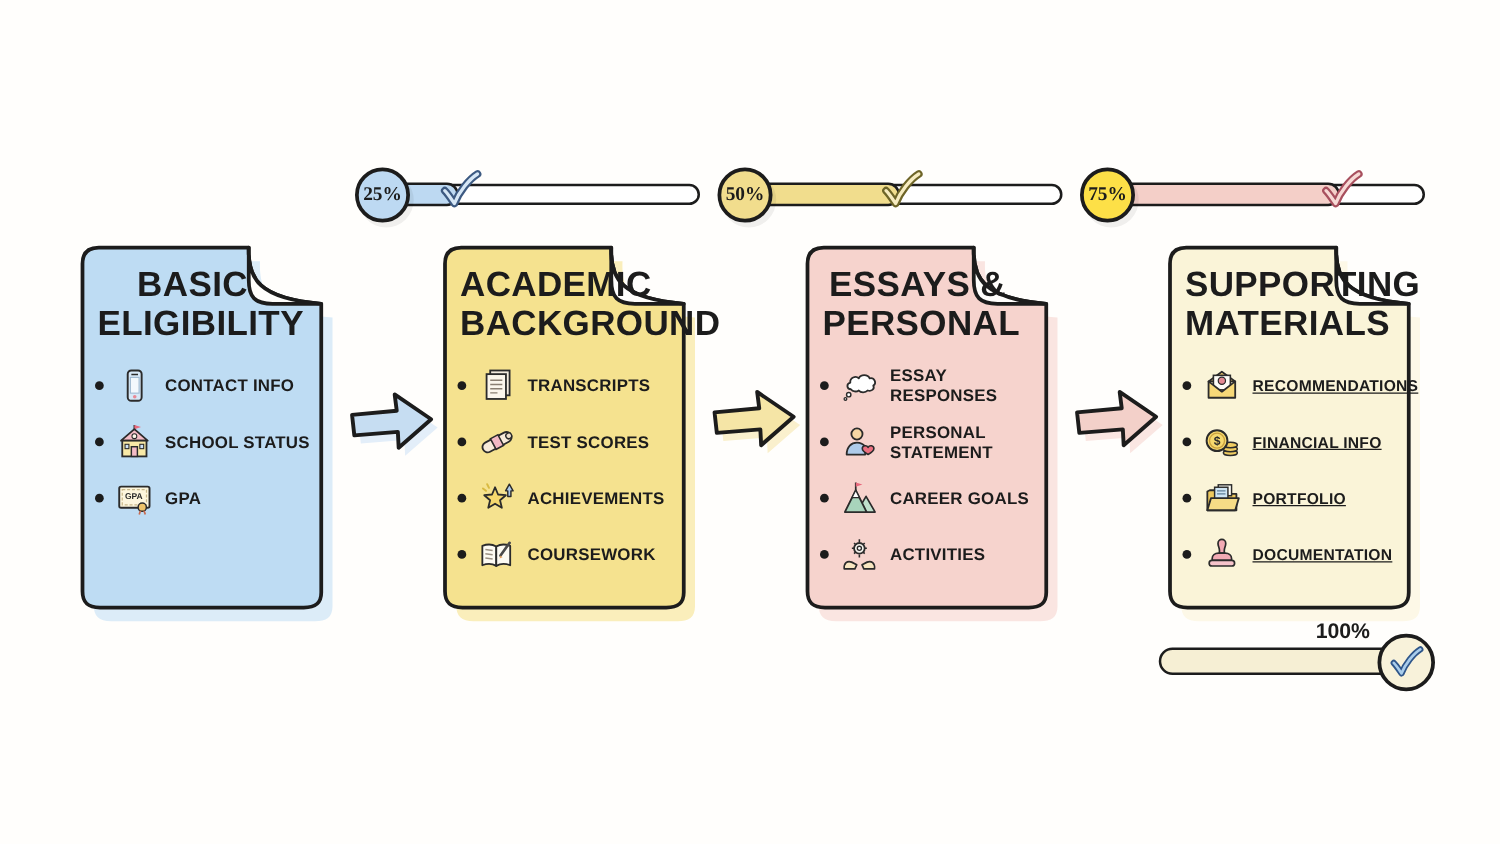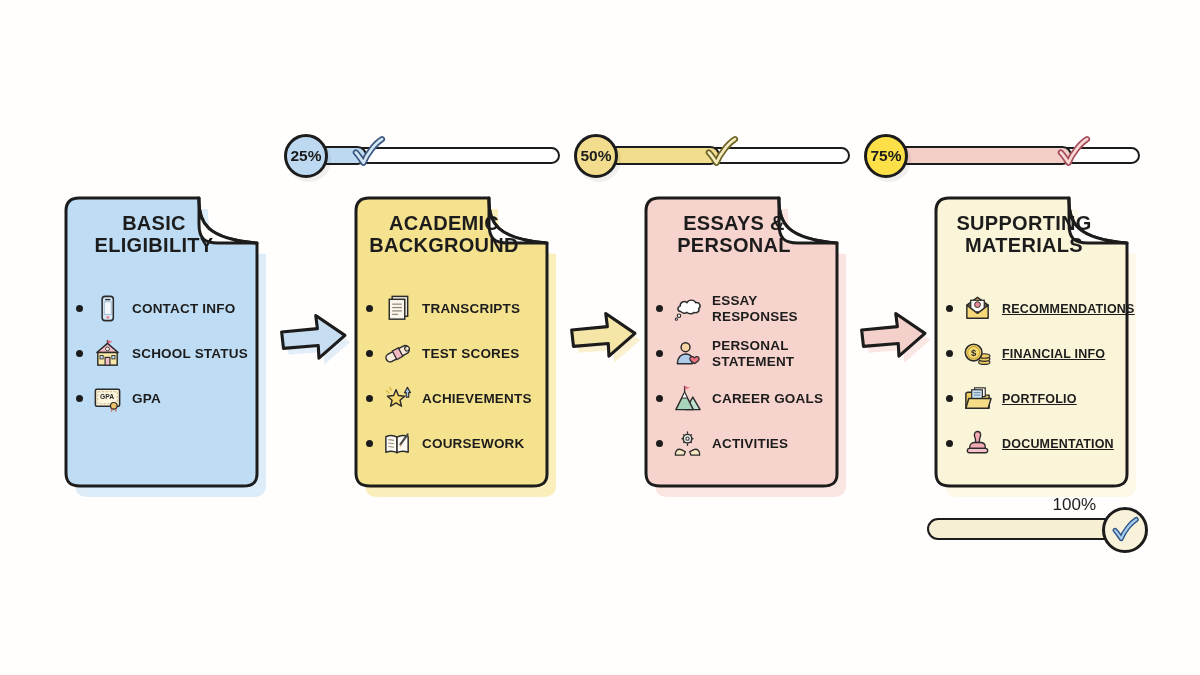--- a/index.html
+++ b/index.html
@@ -8,42 +8,42 @@
   .stage { position:relative; width:1200px; height:675px; overflow:hidden; }
 
   
   .pbar { position:absolute; width:276px; height:64px; }
   .ptrack { position:absolute; left:21px; right:0; top:24px; height:17px;
             background:#ffffff; border:2.8px solid #1c1c1c; border-radius:99px; }
   .pfill { position:absolute; left:-2.8px; top:-2.8px; bottom:-2.8px;
            border:2.6px solid #1c1c1c; border-radius:99px; min-width:30px; }
   .pcircle { position:absolute; left:0; top:11px; width:44px; height:44px; border-radius:50%;
              border:3px solid #1c1c1c; display:flex; align-items:center; justify-content:center;
-             font-size:15.5px; font-weight:bold; z-index:2; box-shadow:3px 4px 0 rgba(0,0,0,0.06); }
+             font-size:15.5px; font-weight:bold; z-index:2; box-shadow:3px 4px 0 rgba(0,0,0,0.06);font-family:Liberation Serif, serif; }
   .pcheck { position:absolute; top:-14px; width:37px; height:33px; transform:translateX(-55%); }
   .ck-outer { fill:none; stroke-width:6; stroke-linecap:round; stroke-linejoin:round; }
   .ck-inner { fill:none; stroke-width:2.6; stroke-linecap:round; stroke-linejoin:round; }
 
   
   .cbar { position:absolute; left:928px; top:519px; width:196px; height:20px;
           background:#fff; border:2.8px solid #1c1c1c; border-radius:99px; }
   .cbar .pfill { min-width:0; }
   .ccircle { position:absolute; right:-26px; top:-14px; width:46px; height:46px; border-radius:50%;
              border:3px solid #1c1c1c; display:flex; align-items:center; justify-content:center; z-index:2; }
-  .clabel { position:absolute; right:26px; top:-26px; font-size:17px; font-weight:normal; }
+  .clabel { position:absolute; right:26px; top:-26px; font-size:17px; font-weight:bold; }
   .ccheck { width:30px; height:27px; margin-top:-2px; }
 
   
   .card { position:absolute; top:190px; width:206px; height:302px; }
   .card-bg { position:absolute; inset:0; width:206px; height:302px; overflow:visible; }
   .pg, .flap { stroke:#1c1c1c; stroke-width:3; stroke-linejoin:round; }
   .flap { fill:#fffefc; }
   .sh { stroke:none; }
   .card-title { position:absolute; top:22px; left:0; right:0; padding:0 36px 0 18px;
-                text-align:center; font-size:20px; font-weight:bold; line-height:1.12;
+                text-align:center; font-size:28px; font-weight:bold; line-height:1.12;
                 letter-spacing:.3px; }
   .card-list { position:absolute; top:96px; left:16px; right:8px; list-style:none; }
   .card-list li { height:45px; display:flex; align-items:center; gap:9px; }
   .dot { width:7px; height:7px; border-radius:50%; background:#1c1c1c; flex:none; }
   .ic { width:31px; height:31px; flex:none; }
   .lbl { font-size:13.5px; font-weight:bold; letter-spacing:.2px; line-height:1.12; }
   .card-essays .lbl { max-width:112px; }
   .card-supporting .lbl { font-size:12.5px;text-decoration:underline; }
 
   

